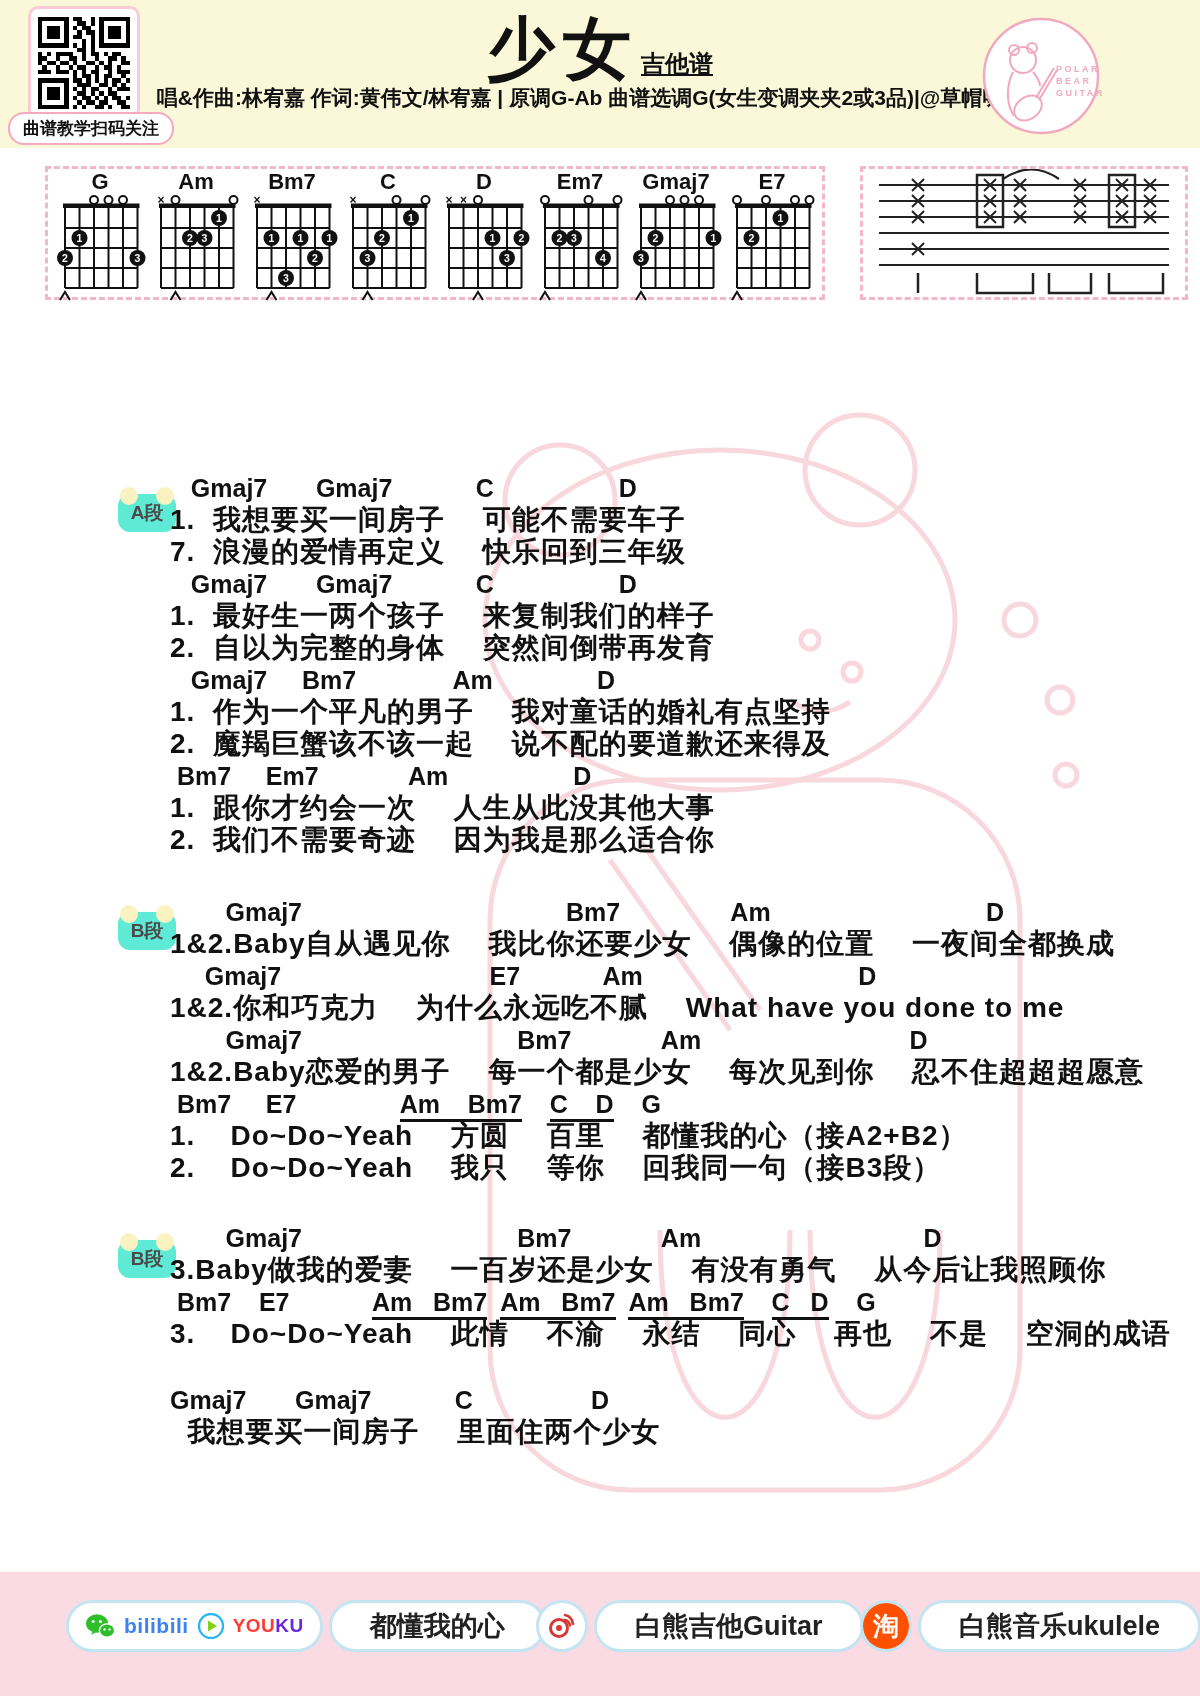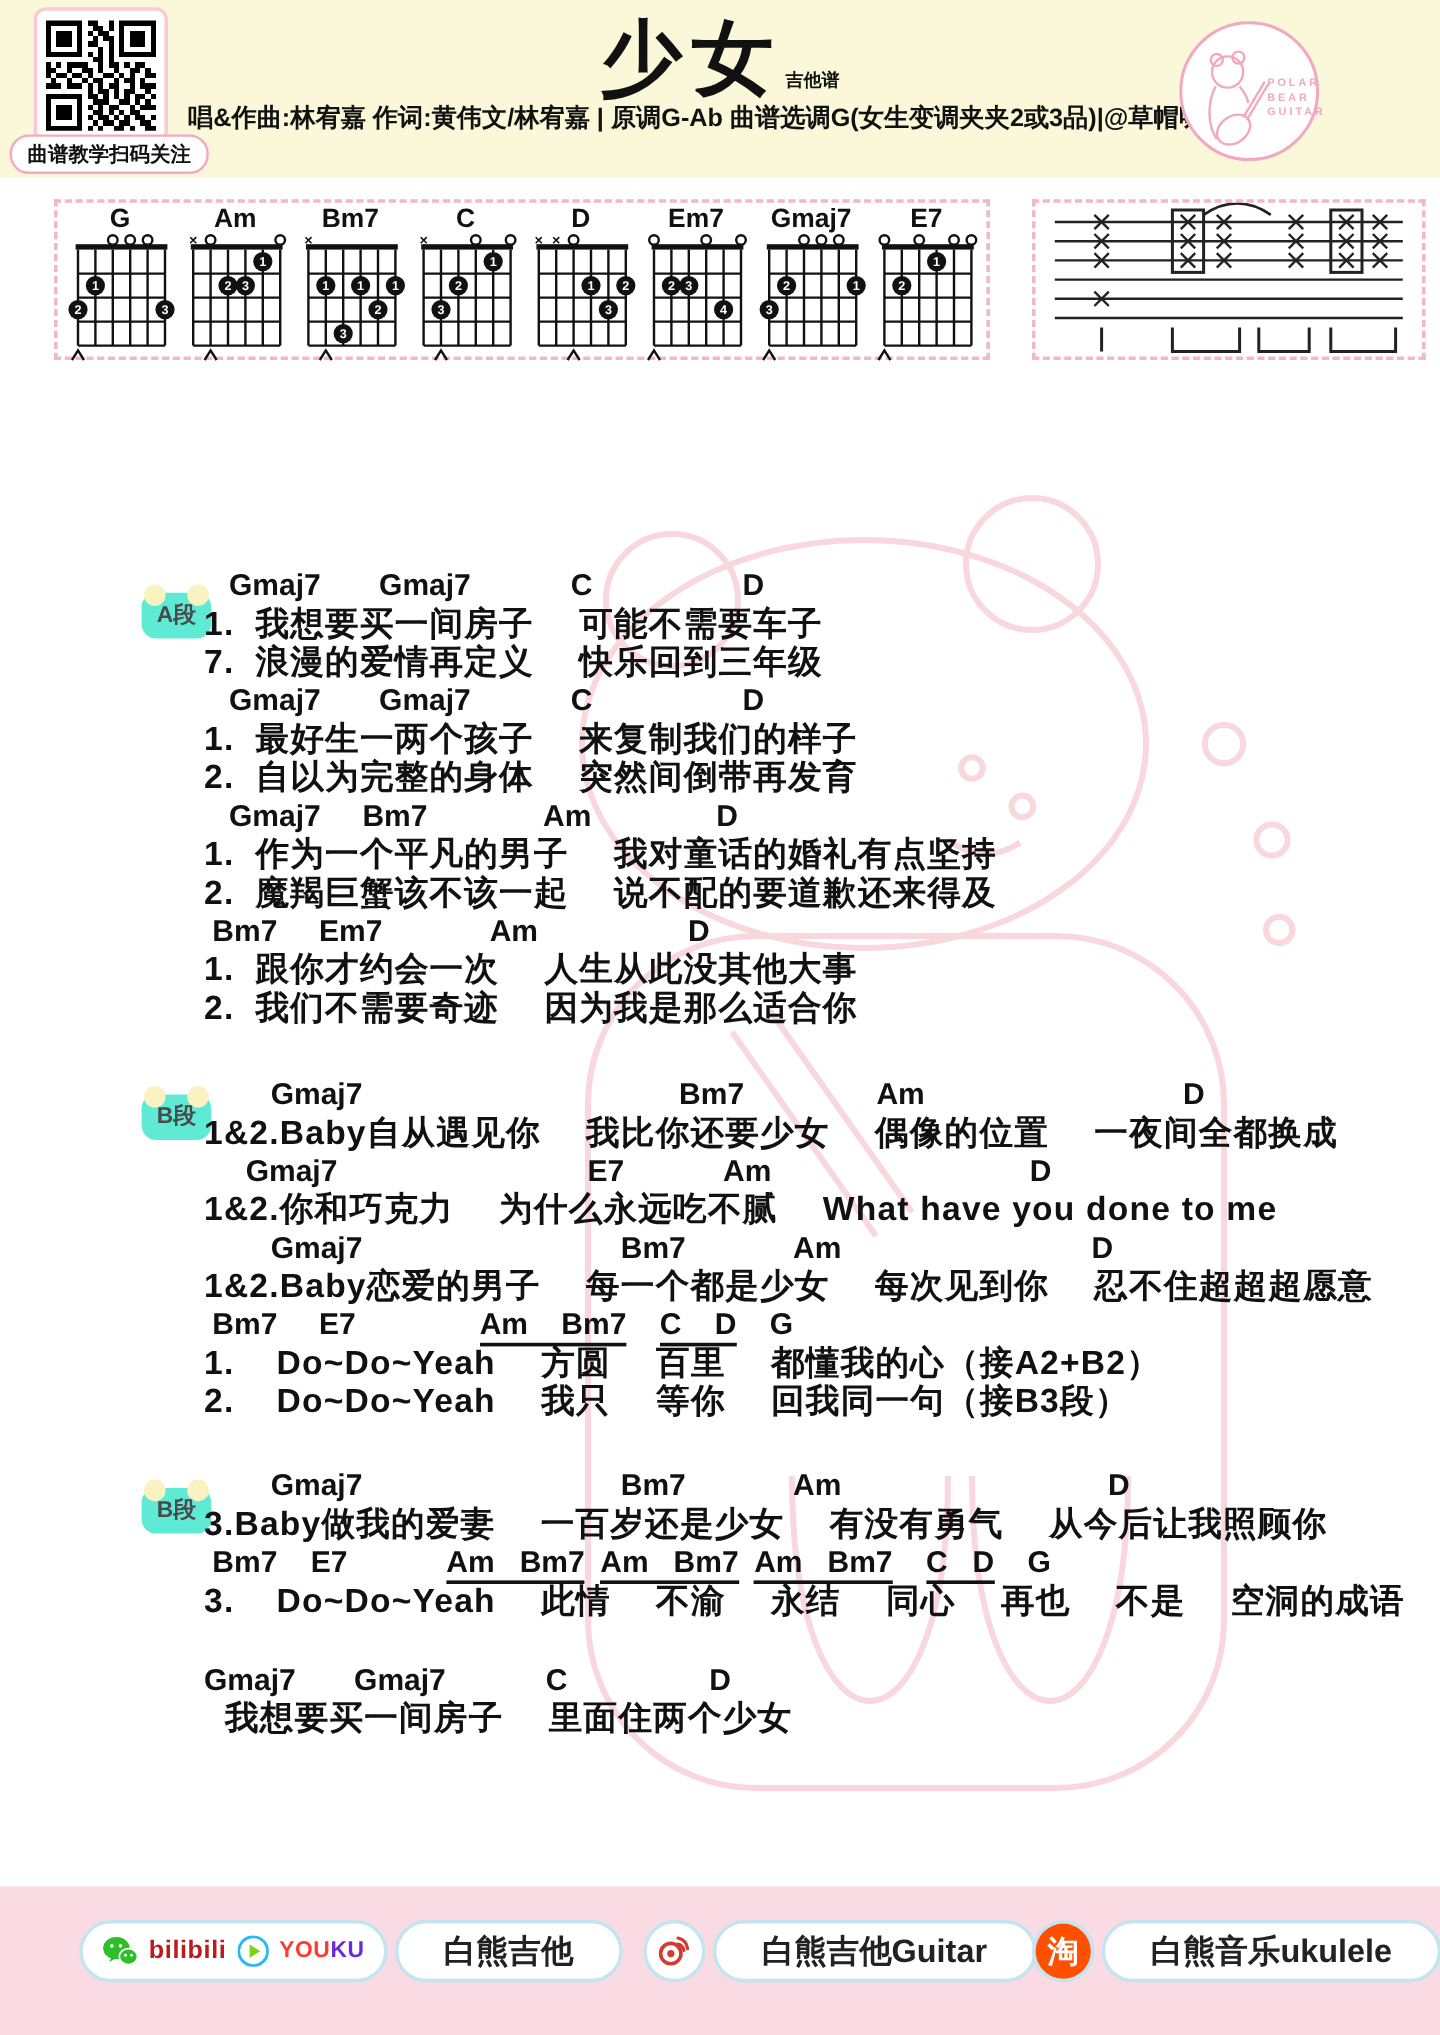--- a/index.html
+++ b/index.html
@@ -4,21 +4,21 @@
 <style>
   html,body{margin:0;padding:0;background:#e8e8e8;}
   .page{position:relative;width:1200px;height:1696px;background:#ffffff;overflow:hidden;
         font-family:"Liberation Sans","DejaVu Sans",sans-serif;color:#111;}
   
   .header{position:absolute;left:0;top:0;width:1200px;height:148px;background:#FBF8D9;}
   .qr-card{position:absolute;left:28px;top:6px;width:112px;height:114px;background:#fff;
            border:3px solid #F8CBD7;border-radius:10px;display:flex;align-items:center;justify-content:center;box-sizing:border-box;}
   .title-wrap{position:absolute;left:0;top:4px;width:1200px;text-align:center;white-space:nowrap;}
   .song-title{font-size:68px;font-weight:bold;letter-spacing:8px;}
-  .song-sub{font-size:15px;font-weight:bold;margin-left:2px;}
+  .song-sub{font-size:24px;font-weight:bold;margin-left:2px;text-decoration:underline;}
   .credits{position:absolute;left:0;top:84px;width:1160px;text-align:center;font-size:21px;font-weight:bold;}
   .qr-badge{position:absolute;left:8px;top:112px;background:#fff;border:2px solid #F4A9BF;border-radius:16px;
             padding:3px 13px;font-size:17px;font-weight:bold;z-index:5;}
   .logo{position:absolute;left:980px;top:12px;z-index:4;}
   
   .chords-panel{position:absolute;left:45px;top:166px;width:780px;height:134px;border:3px dashed #F2B7C9;
                 box-sizing:border-box;display:flex;align-items:flex-start;padding:3px 0 0 4px;}
   .chord{width:96px;text-align:center;}
   .chord-name{font-size:22px;font-weight:bold;line-height:20px;height:20px;}
   .rhythm-panel{position:absolute;left:860px;top:166px;width:328px;height:134px;border:3px dashed #F2B7C9;box-sizing:border-box;}
@@ -38,21 +38,21 @@
   
   .footer{position:absolute;left:0;top:1572px;width:1200px;height:124px;background:#FBDBE3;}
   .fgroup{position:absolute;top:28px;display:flex;align-items:center;}
   .icon-pill{height:52px;background:#fff;border:3px solid #C4E4F2;border-radius:28px;display:flex;
              align-items:center;gap:9px;padding:0 16px;box-sizing:border-box;}
   .text-pill{height:52px;background:#fff;border:3px solid #C4E4F2;border-radius:28px;display:flex;
              align-items:center;justify-content:center;padding:0 38px;box-sizing:border-box;
              font-size:27px;font-weight:600;color:#222;margin-left:6px;white-space:nowrap;}
   .icon-circle{width:52px;height:52px;background:#fff;border:3px solid #C4E4F2;border-radius:50%;
                display:flex;align-items:center;justify-content:center;box-sizing:border-box;}
-  .bili-word{font-size:21px;font-weight:bold;color:#b91c1c;letter-spacing:0.5px;}
+  .bili-word{font-size:21px;font-weight:bold;color:#3b82f6;letter-spacing:0.5px;}
   .youku-word{font-size:19px;font-weight:bold;letter-spacing:0.5px;}
   .youku-word .you{color:#FF3B30;} .youku-word .ku{color:#6d28d9;}
   .tao-circle{width:46px;height:46px;border-radius:50%;background:#FF5000;color:#fff;display:flex;
               align-items:center;justify-content:center;font-size:26px;font-weight:bold;}
 </style>
 </head>
 <body>
 
 <div class="page">
 
@@ -639,21 +639,21 @@
           <circle cx="19.6" cy="16.4" r="1.2" fill="#fff"></circle>
             <circle cx="24.6" cy="16.4" r="1.2" fill="#fff"></circle>
         </svg>
         <span class="bili-word">bilibili</span>
         <svg width="26" height="26" viewBox="0 0 26 26">
           <circle cx="13" cy="13" r="12" fill="#fff" stroke="#29B6F6" stroke-width="2.4"></circle>
           <path d="M10 7.5 L19 13 L10 18.5 Z" fill="#7FD312"></path>
         </svg>
         <span class="youku-word"><span class="you">YOU</span><span class="ku">KU</span></span>
       </div>
-      <div class="text-pill">白熊吉他</div>
+      <div class="text-pill">都懂我的心</div>
     </div>
     <div class="fgroup" style="left:536px">
       <div class="icon-circle">
         <svg width="30" height="30" viewBox="0 0 30 30">
           <circle cx="12" cy="17" r="8.5" fill="none" stroke="#D43A31" stroke-width="3"></circle>
           <circle cx="12" cy="17" r="3" fill="#D43A31"></circle>
           <path d="M18 4 q7 1.5 8 9" fill="none" stroke="#D43A31" stroke-width="2.6" stroke-linecap="round"></path>
           <path d="M18 9 q4.2 1 5 5.4" fill="none" stroke="#D43A31" stroke-width="2.6" stroke-linecap="round"></path>
         </svg>
       </div>

